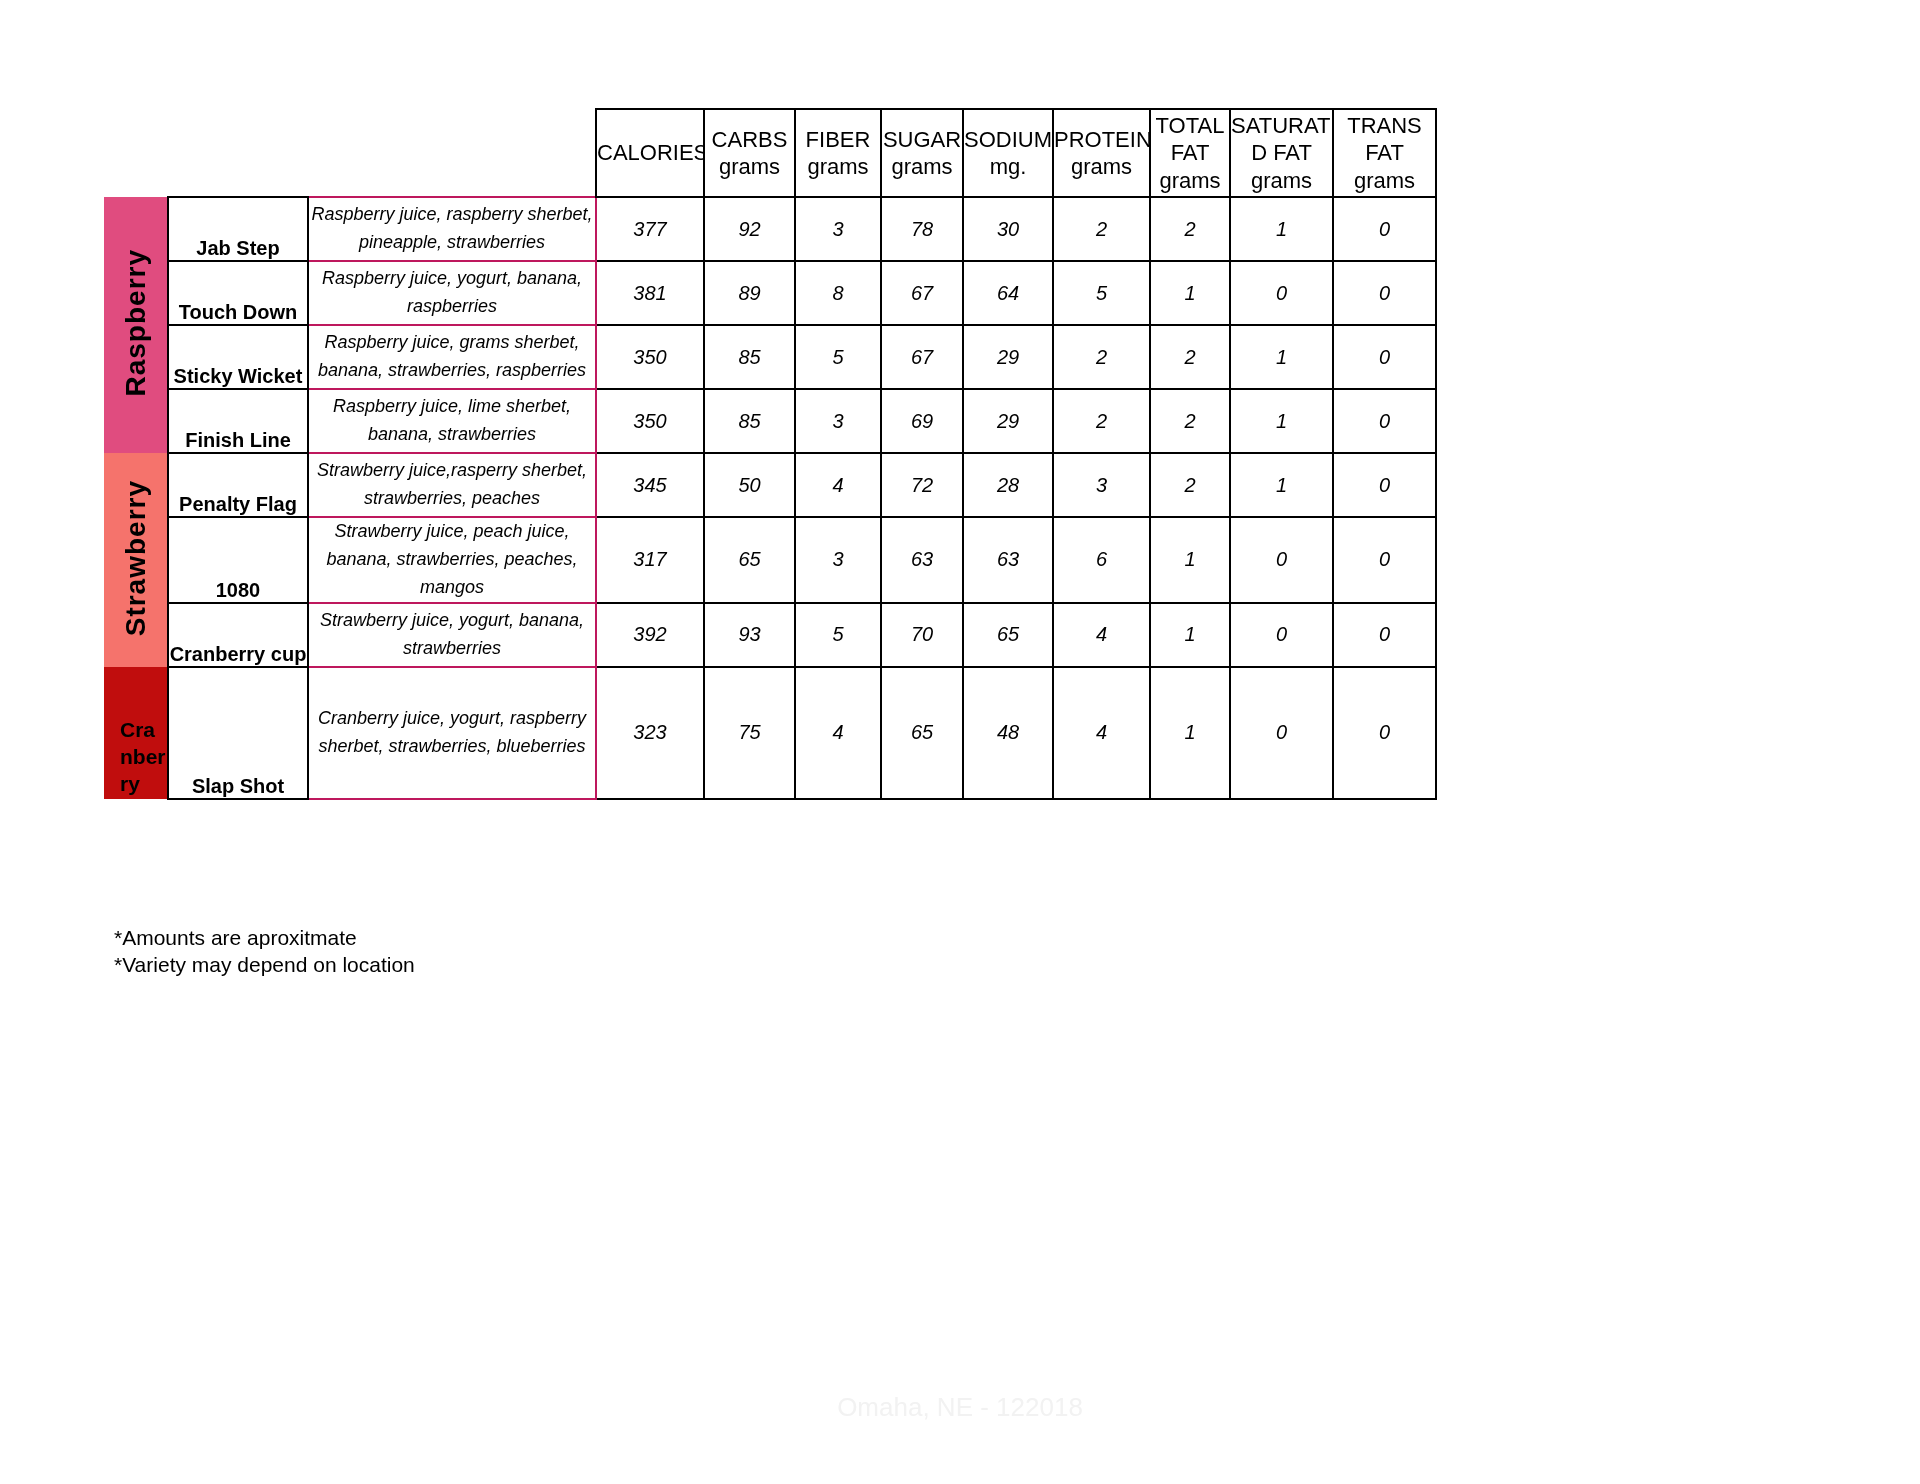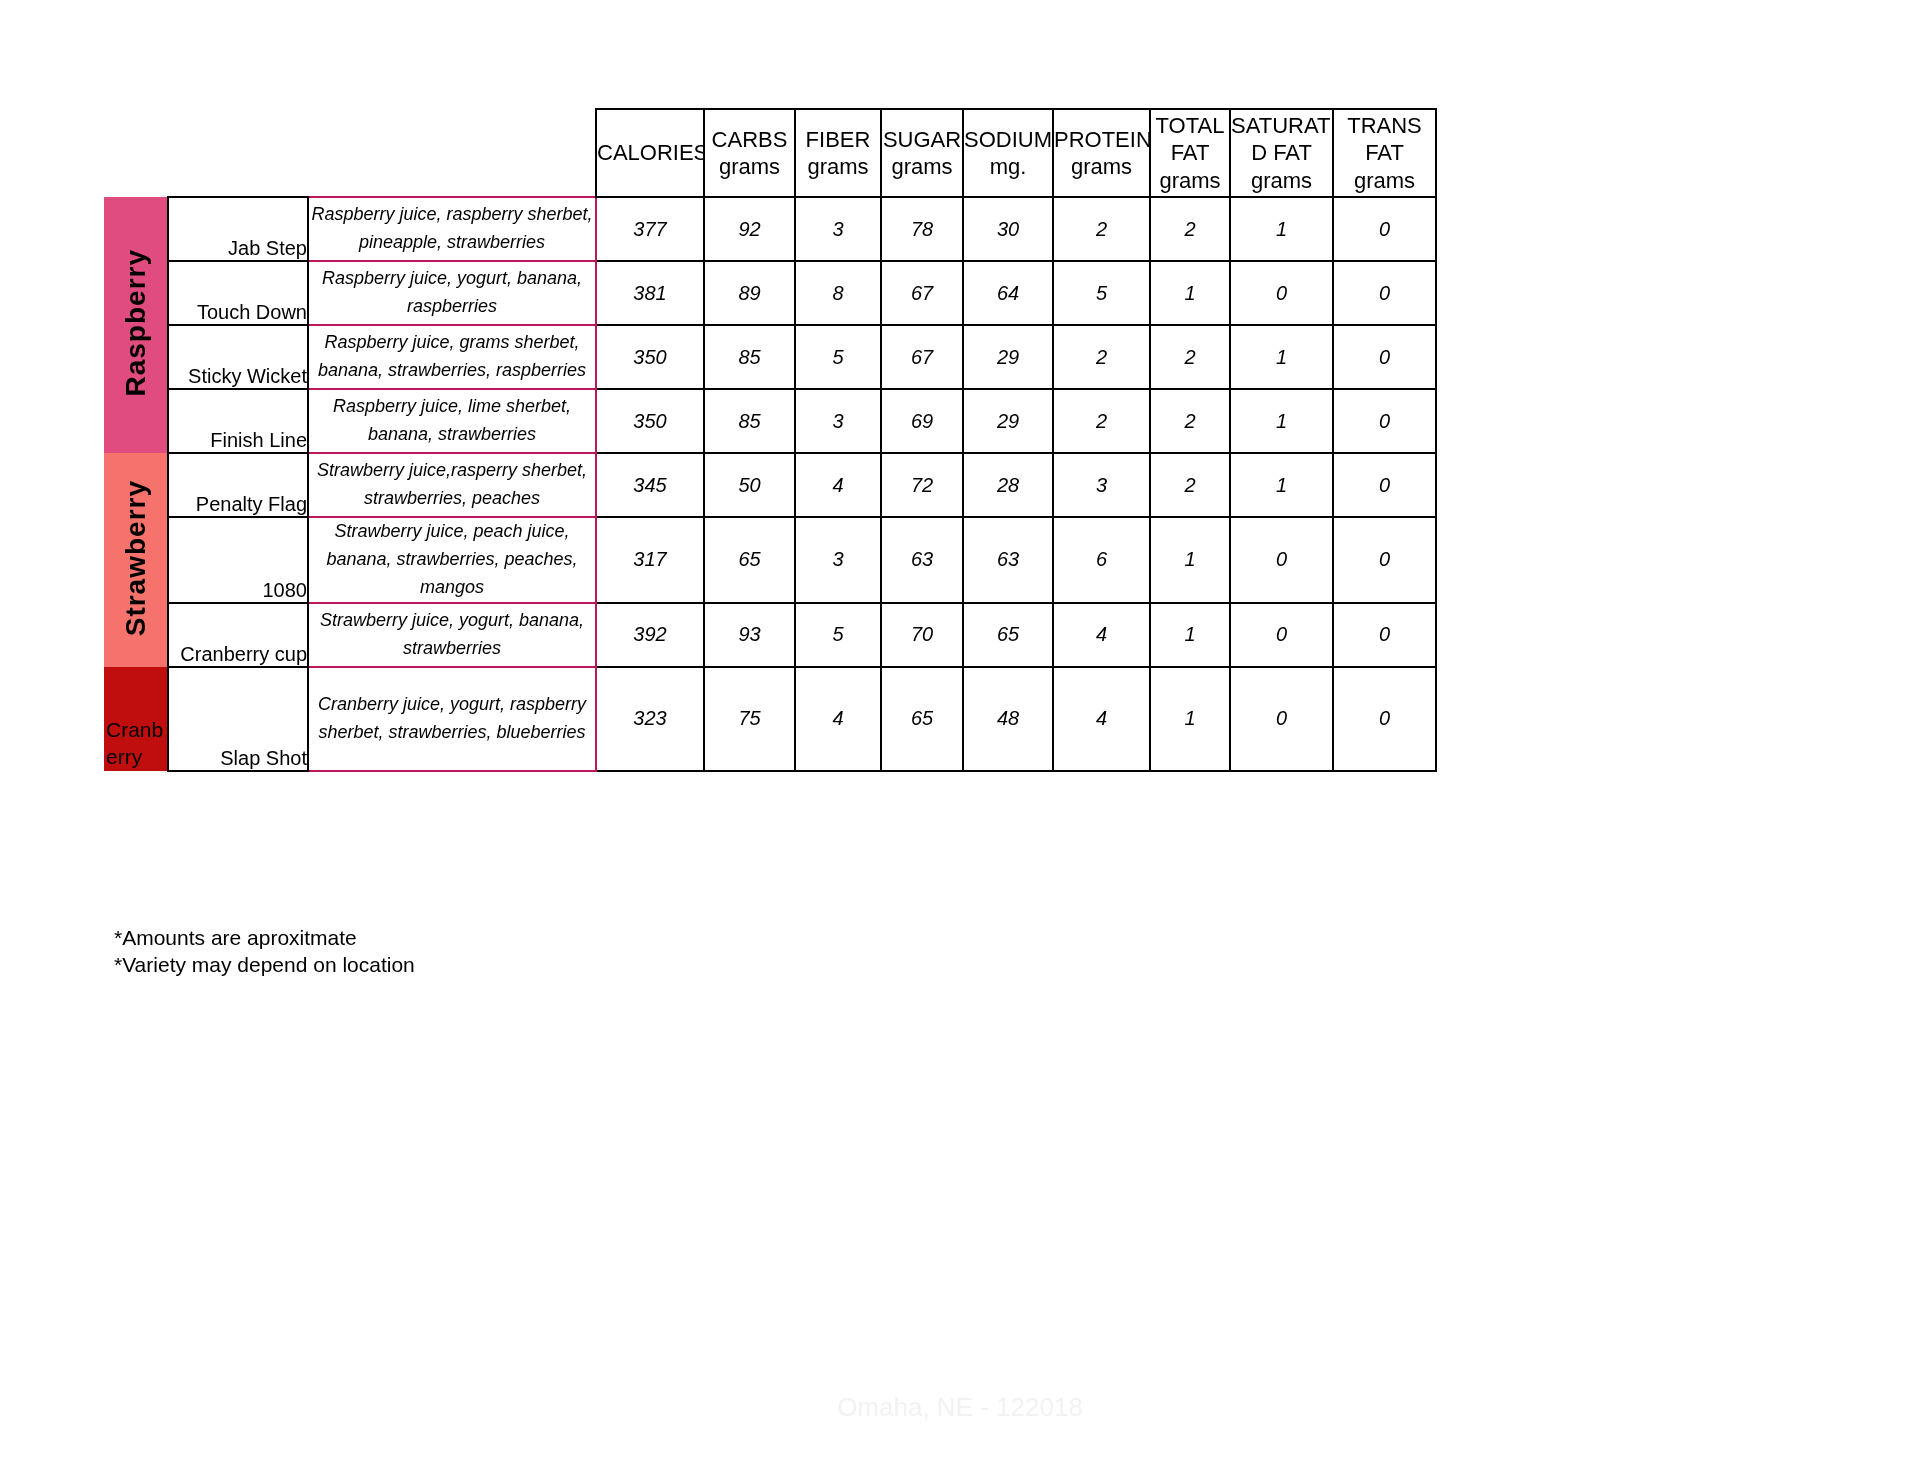--- a/index.html
+++ b/index.html
@@ -51,34 +51,34 @@
     display: inline-block;
     writing-mode: vertical-rl;
     transform: rotate(180deg);
     font-weight: bold;
     font-size: 28px;
     letter-spacing: 1px;
     white-space: nowrap;
   }
   .cat-label-h {
     display: block;
-    font-weight: normal;
+    font-weight: bold;
     font-size: 21px;
     line-height: 1.3;
     text-align: left;
     word-break: break-all;
-    padding: 1px 0 1px 2px;
+    padding: 1px 0 1px 16px;
     margin-top: 48px;
   }
 
   td.name {
     border: 2px solid #000;
-    font-weight: normal;
+    font-weight: bold;
     font-size: 20px;
-    text-align: right;
+    text-align: center;
     vertical-align: bottom;
     padding: 0 2px 1px 3px;
     white-space: nowrap;
   }
   td.desc {
     border: 2px solid #be185d;
     font-style: italic;
     font-size: 18px;
     line-height: 1.55;
     text-align: center;

